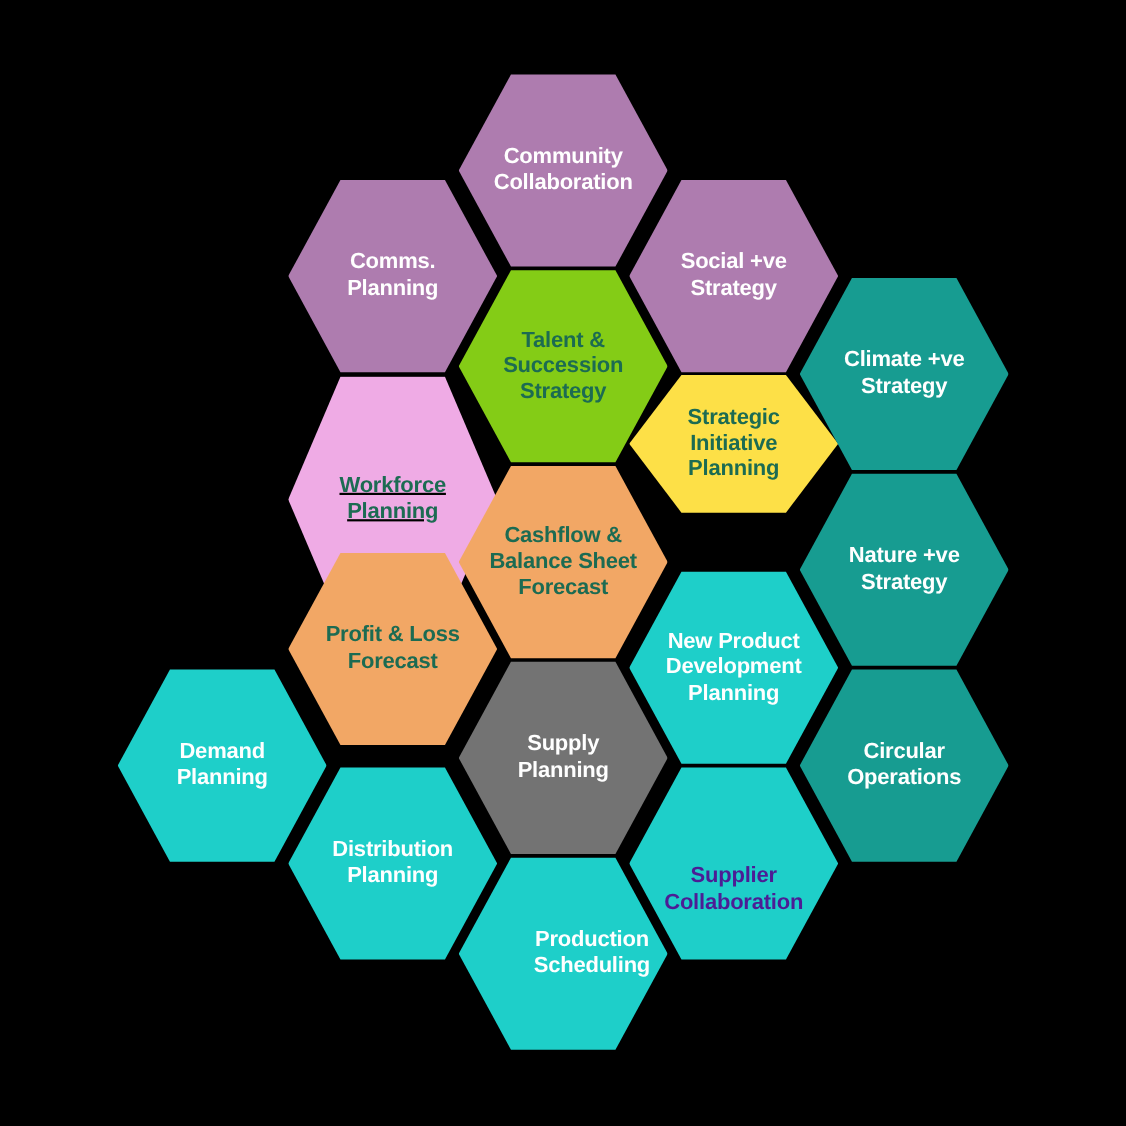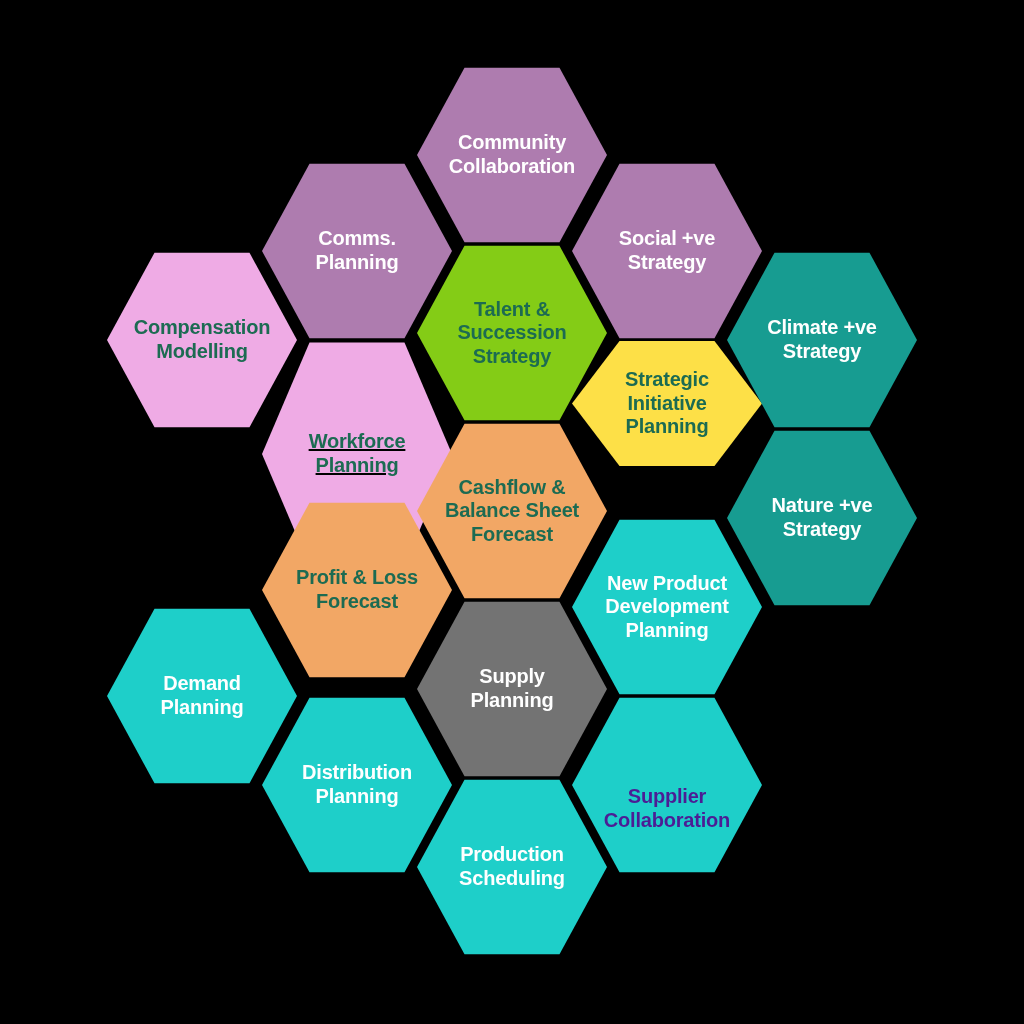--- a/index.html
+++ b/index.html
@@ -36,24 +36,20 @@
     font-size: 20px;
     letter-spacing: -0.2px;
     padding: 0 16px;
     white-space: pre-line;
   }
 </style>
 </head>
 <body>
 
 <div id="honeycomb">
-    <div class="hex" style="left: 107px; top: 250px; width: 190px; height: 180px; background: rgb(239, 171, 229);">
-      <span class="label" style="color: rgb(28, 107, 82);">Compensation
-Modelling</span>
-    </div>
     <div class="hex" style="left: 107px; top: 606px; width: 190px; height: 180px; background: rgb(30, 207, 201);">
       <span class="label" style="color: rgb(255, 255, 255);">Demand
 Planning</span>
     </div>
     <div class="hex" style="left: 262px; top: 161px; width: 190px; height: 180px; background: rgb(174, 124, 175);">
       <span class="label" style="color: rgb(255, 255, 255);">Comms.
 Planning</span>
     </div>
     <div class="hex" style="left: 262px; top: 339px; width: 190px; height: 230px; background: rgb(239, 171, 229); text-decoration: underline;">
       <span class="label" style="color: rgb(28, 107, 82);">Workforce
@@ -78,21 +74,21 @@
     </div>
     <div class="hex" style="left: 417px; top: 421px; width: 190px; height: 180px; background: rgb(242, 167, 101);">
       <span class="label" style="color: rgb(28, 107, 82);">Cashflow &amp;
 Balance Sheet
 Forecast</span>
     </div>
     <div class="hex" style="left: 417px; top: 599px; width: 190px; height: 180px; background: #737373;">
       <span class="label" style="color: rgb(255, 255, 255);">Supply
 Planning</span>
     </div>
-    <div class="hex" style="left: 417px; top: 777px; width: 190px; height: 180px; background: rgb(30, 207, 201);">
+    <div class="hex" style="left: 417px; top: 777px; width: 190px; height: 180px; background: rgb(30, 207, 201); justify-content: flex-end;">
       <span class="label" style="color: rgb(255, 255, 255);">Production
 Scheduling</span>
     </div>
     <div class="hex" style="left: 572px; top: 161px; width: 190px; height: 180px; background: rgb(174, 124, 175);">
       <span class="label" style="color: rgb(255, 255, 255);">Social +ve
 Strategy</span>
     </div>
     <div class="hex" style="left: 572px; top: 339px; width: 190px; height: 129px; background: #fde047;">
       <span class="label" style="color: rgb(28, 107, 82);">Strategic
 Initiative
@@ -108,13 +104,17 @@
 Collaboration</span>
     </div>
     <div class="hex" style="left: 727px; top: 250px; width: 190px; height: 180px; background: rgb(23, 156, 145);">
       <span class="label" style="color: rgb(255, 255, 255);">Climate +ve
 Strategy</span>
     </div>
     <div class="hex" style="left: 727px; top: 428px; width: 190px; height: 180px; background: rgb(23, 156, 145);">
       <span class="label" style="color: rgb(255, 255, 255);">Nature +ve
 Strategy</span>
     </div>
+    <div class="hex" style="left: 727px; top: 606px; width: 190px; height: 180px; background: rgb(23, 156, 145);">
+      <span class="label" style="color: rgb(255, 255, 255);">Circular
+Operations</span>
+    </div>
   </div>
 
 </body></html>

